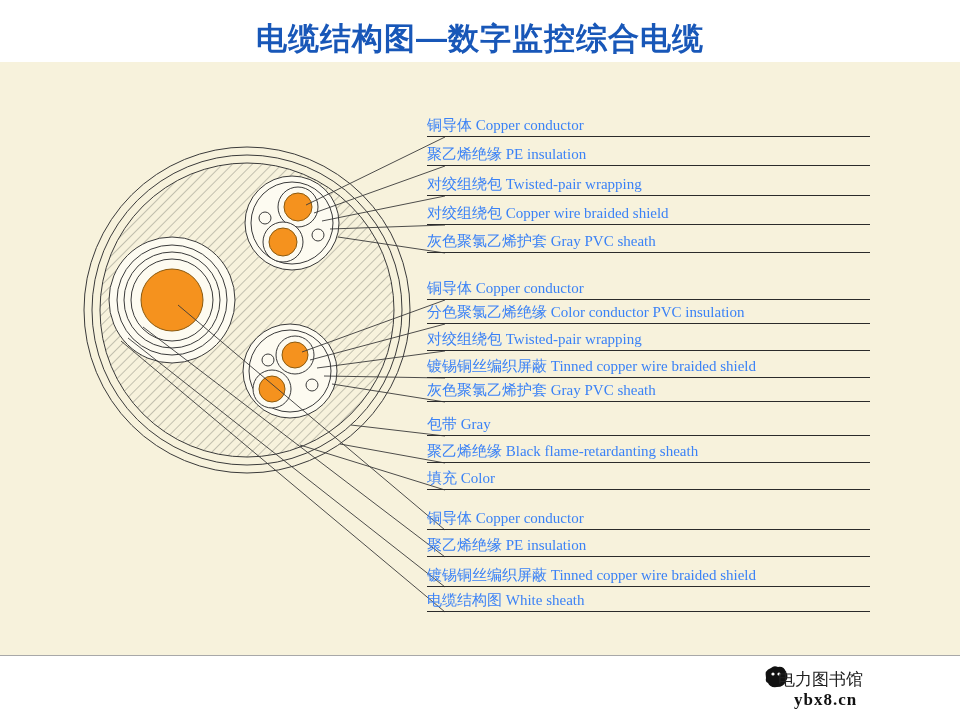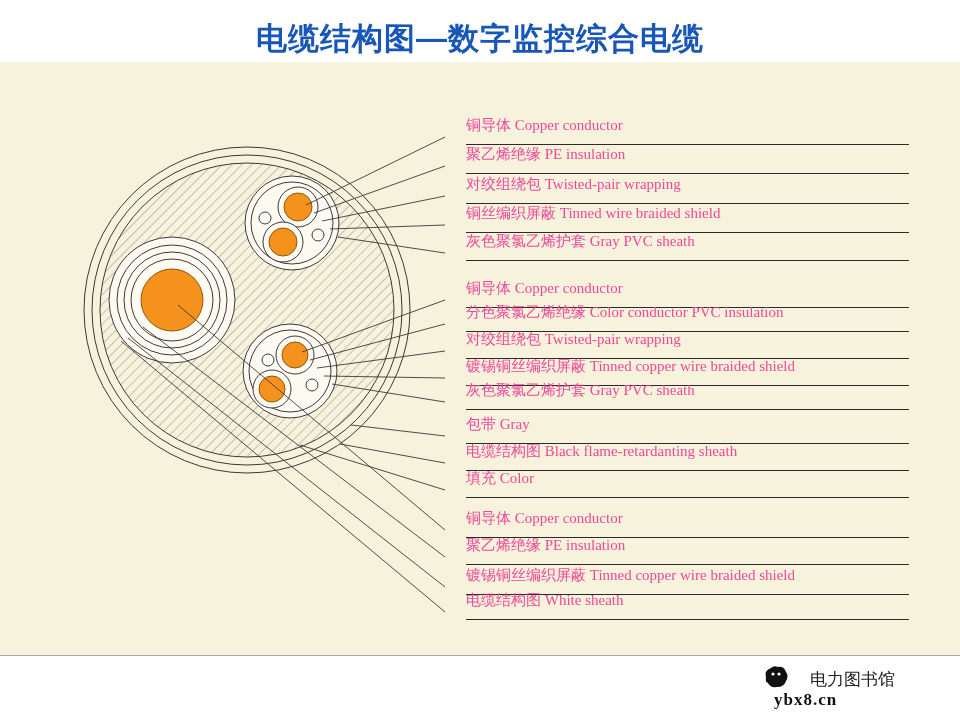--- a/index.html
+++ b/index.html
@@ -3,28 +3,28 @@
 <meta charset="utf-8">
 <style>
   html,body{margin:0;padding:0;background:#ffffff;}
   #page{position:relative;width:960px;height:720px;background:#ffffff;overflow:hidden;
         font-family:"Liberation Serif",serif;}
   .title{position:absolute;top:18px;left:0;width:960px;text-align:center;
          font-family:"Liberation Sans",sans-serif;font-weight:bold;font-size:31px;
          color:#1857b8;letter-spacing:1px;}
   .panel{position:absolute;top:62px;left:0;width:960px;height:594px;background:#f7f2dc;}
   #diagram-svg{position:absolute;top:0;left:0;width:960px;height:720px;pointer-events:none;}
-  .cable-label{position:absolute;left:466px;width:443px;border-bottom:1px solid #2b2b2b;
-               padding-bottom:10px;font-size:15px;line-height:18px;color:#ec4899;
+  .cable-label{position:absolute;left:427px;width:443px;border-bottom:1px solid #2b2b2b;
+               padding-bottom:2px;font-size:15px;line-height:18px;color:#3b82f6;
                white-space:nowrap;font-family:"Liberation Serif",serif;}
   .footer-divider{position:absolute;top:655px;left:0;width:960px;height:1px;background:#a8a8a8;}
   .footer{position:absolute;top:660px;left:758px;width:200px;height:56px;}
-  .site-name{position:absolute;top:8px;left:52px;font-size:17px;color:#222222;
+  .site-name{position:absolute;top:8px;left:20px;font-size:17px;color:#222222;
              font-family:"Liberation Sans",sans-serif;}
-  .site-url{position:absolute;top:30px;left:16px;font-size:17px;font-weight:bold;color:#111111;
+  .site-url{position:absolute;top:30px;left:36px;font-size:17px;font-weight:bold;color:#111111;
             font-family:"Liberation Serif",serif;letter-spacing:1px;}
   .logo{position:absolute;top:4px;left:4px;width:28px;height:26px;}
 </style>
 </head>
 <body>
 
 <div id="page">
 
   <div class="title">电缆结构图—数字监控综合电缆</div>
 
@@ -95,31 +95,31 @@
       <line x1="143" y1="327" x2="445" y2="557"></line>
       <line x1="128" y1="338" x2="445" y2="587"></line>
       <line x1="121" y1="341" x2="445" y2="612"></line>
     </g>
   </svg>
 
   <div>
     <div class="cable-label" style="top:116px">铜导体 Copper conductor</div>
     <div class="cable-label" style="top:145px">聚乙烯绝缘 PE insulation</div>
     <div class="cable-label" style="top:175px">对绞组绕包 Twisted-pair wrapping</div>
-    <div class="cable-label" style="top:204px">铜丝编织屏蔽 Tinned wire braided shield</div>
+    <div class="cable-label" style="top:204px">对绞组绕包 Copper wire braided shield</div>
     <div class="cable-label" style="top:232px">灰色聚氯乙烯护套 Gray PVC sheath</div>
 
     <div class="cable-label" style="top:279px">铜导体 Copper conductor</div>
     <div class="cable-label" style="top:303px">分色聚氯乙烯绝缘 Color conductor PVC insulation</div>
     <div class="cable-label" style="top:330px">对绞组绕包 Twisted-pair wrapping</div>
     <div class="cable-label" style="top:357px">镀锡铜丝编织屏蔽 Tinned copper wire braided shield</div>
     <div class="cable-label" style="top:381px">灰色聚氯乙烯护套 Gray PVC sheath</div>
 
     <div class="cable-label" style="top:415px">包带 Gray</div>
-    <div class="cable-label" style="top:442px">电缆结构图 Black flame-retardanting sheath</div>
+    <div class="cable-label" style="top:442px">聚乙烯绝缘 Black flame-retardanting sheath</div>
     <div class="cable-label" style="top:469px">填充 Color</div>
 
     <div class="cable-label" style="top:509px">铜导体 Copper conductor</div>
     <div class="cable-label" style="top:536px">聚乙烯绝缘 PE insulation</div>
     <div class="cable-label" style="top:566px">镀锡铜丝编织屏蔽 Tinned copper wire braided shield</div>
     <div class="cable-label" style="top:591px">电缆结构图 White sheath</div>
   </div>
 
   <div class="footer-divider"></div>
 

